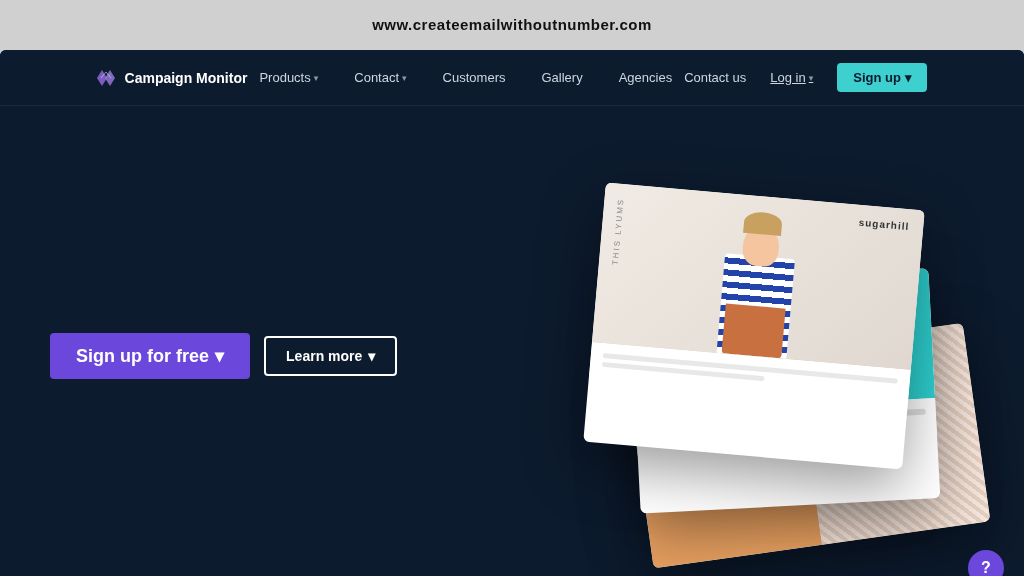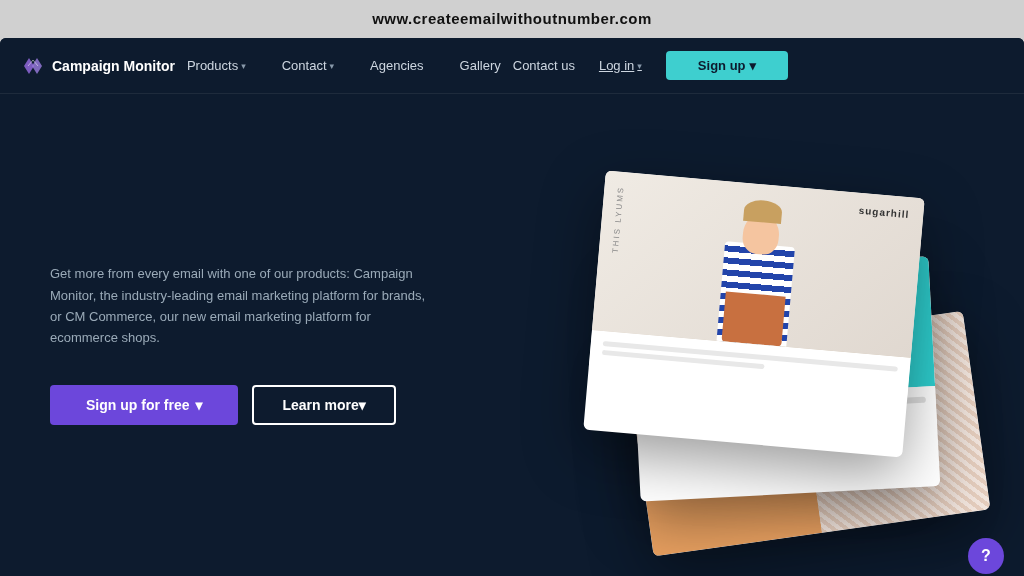--- a/index.html
+++ b/index.html
@@ -8,21 +8,21 @@
       display: flex;
       flex-direction: column;
       align-items: center;
       justify-content: center;
       min-height: 100vh;
       font-family: -apple-system, BlinkMacSystemFont, 'Segoe UI', sans-serif;
     }
 
     .top-bar {
       width: 1024px;
-      padding: 10px 0;
+      padding: 16px 0;
       text-align: center;
     }
 
     .top-bar-url {
       font-size: 15px;
       font-weight: 700;
       color: #111;
       letter-spacing: 0.5px;
     }
 
@@ -31,21 +31,21 @@
       background: #0d1b2e;
       border-radius: 6px;
       overflow: hidden;
       position: relative;
     }
 
     
     .navbar {
       display: flex;
       align-items: center;
-      justify-content: flex-start;
+      justify-content: center;
       padding: 0 24px;
       height: 56px;
       background: #0d1b2e;
       border-bottom: 1px solid rgba(255,255,255,0.07);
     }
 
     .navbar-left {
       display: flex;
       align-items: center;
       gap: 6px;
@@ -108,21 +108,21 @@
     }
 
     .btn-signup {
       display: flex;
       align-items: center;
       gap: 4px;
       background: #3ecfcf;
       color: #0d1b2e;
       border: none;
       border-radius: 4px;
-      padding: 7px 32px;
+      padding: 7px 16px;
       font-size: 13px;
       font-weight: 600;
       cursor: pointer;
     }
 
     
     .hero {
       display: flex;
       align-items: center;
       justify-content: space-between;
@@ -160,35 +160,35 @@
     }
 
     .btn-primary {
       display: flex;
       align-items: center;
       gap: 6px;
       background: #6c47db;
       color: #fff;
       border: none;
       border-radius: 4px;
-      padding: 12px 36px;
-      font-size: 14px;
+      padding: 12px 26px;
+      font-size: 18px;
       font-weight: 600;
       cursor: pointer;
     }
 
     .btn-secondary {
       display: flex;
       align-items: center;
-      gap: 0;
+      gap: 6px;
       background: transparent;
       color: #fff;
       border: 2px solid #fff;
       border-radius: 4px;
-      padding: 10px 28px;
+      padding: 10px 20px;
       font-size: 14px;
       font-weight: 600;
       cursor: pointer;
     }
 
     
     .hero-illustration {
       position: relative;
       width: 420px;
       height: 380px;
@@ -350,44 +350,46 @@
     <div class="navbar-center">
       <div class="nav-item">
         <span>Products</span>
         <span class="nav-chevron">▾</span>
       </div>
       <div class="nav-item">
         <span>Contact</span>
         <span class="nav-chevron">▾</span>
       </div>
       <div class="nav-item">
-        <span>Agencies</span>
+        <span>Customers</span>
       </div>
       <div class="nav-item">
         <span>Gallery</span>
+      </div>
+      <div class="nav-item">
+        <span>Agencies</span>
       </div>
     </div>
 
     <div class="navbar-right">
       <span class="nav-contact">Contact us</span>
       <div class="nav-login">
         <span>Log in</span>
         <span class="nav-chevron">▾</span>
       </div>
       <button class="btn-signup">
         <span>Sign up</span>
         <span>▾</span>
       </button>
     </div>
   </nav>
 
   <div class="hero">
 
     <div class="hero-content">
-      <p class="hero-subtitle">Get more from every email with one of our products: Campaign Monitor, the industry-leading email marketing platform for brands, or CM Commerce, our new email marketing platform for ecommerce shops.</p>
       <div class="hero-buttons">
         <button class="btn-primary">
           <span>Sign up for free</span>
           <span>▾</span>
         </button>
         <button class="btn-secondary">
           <span>Learn more</span>
           <span>▾</span>
         </button>
       </div>

